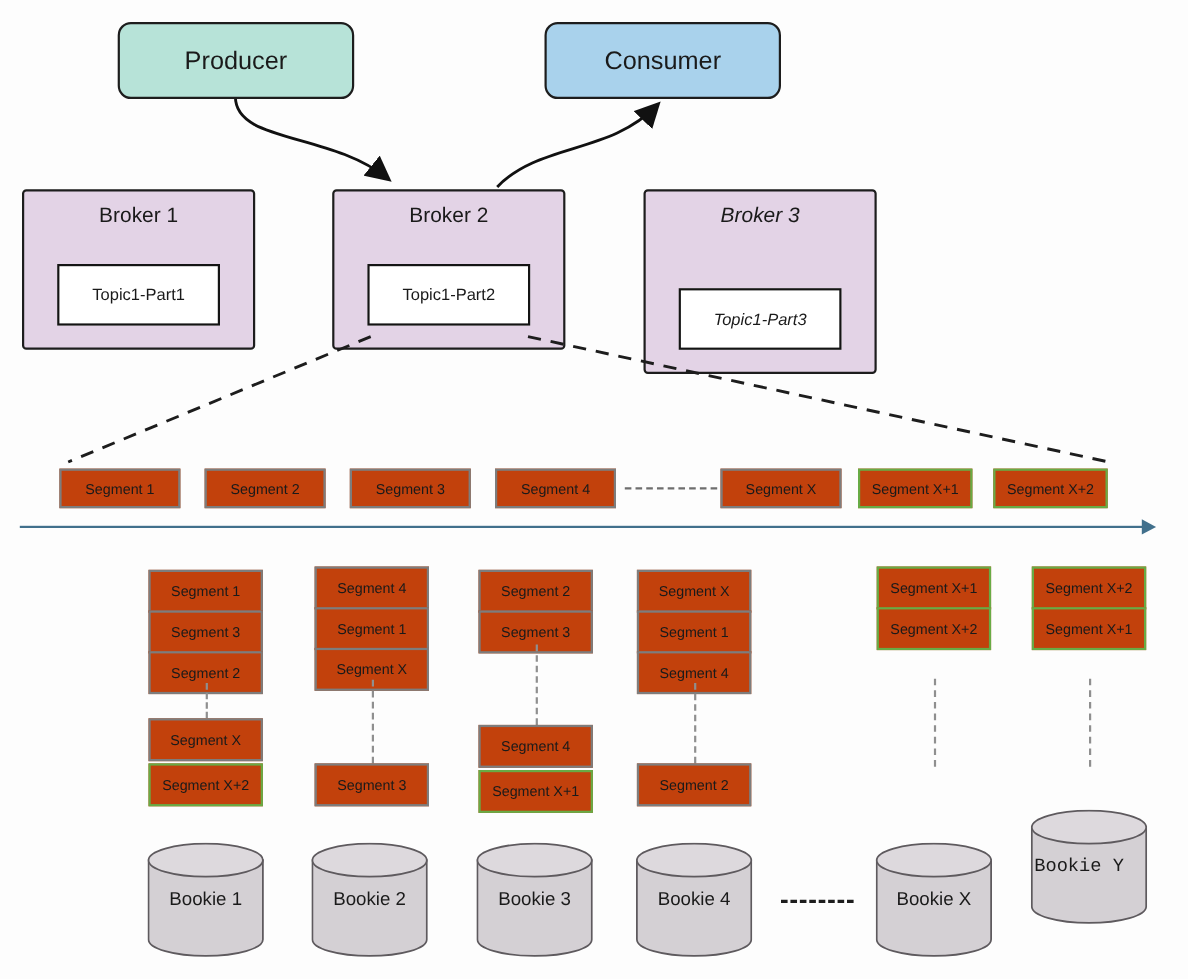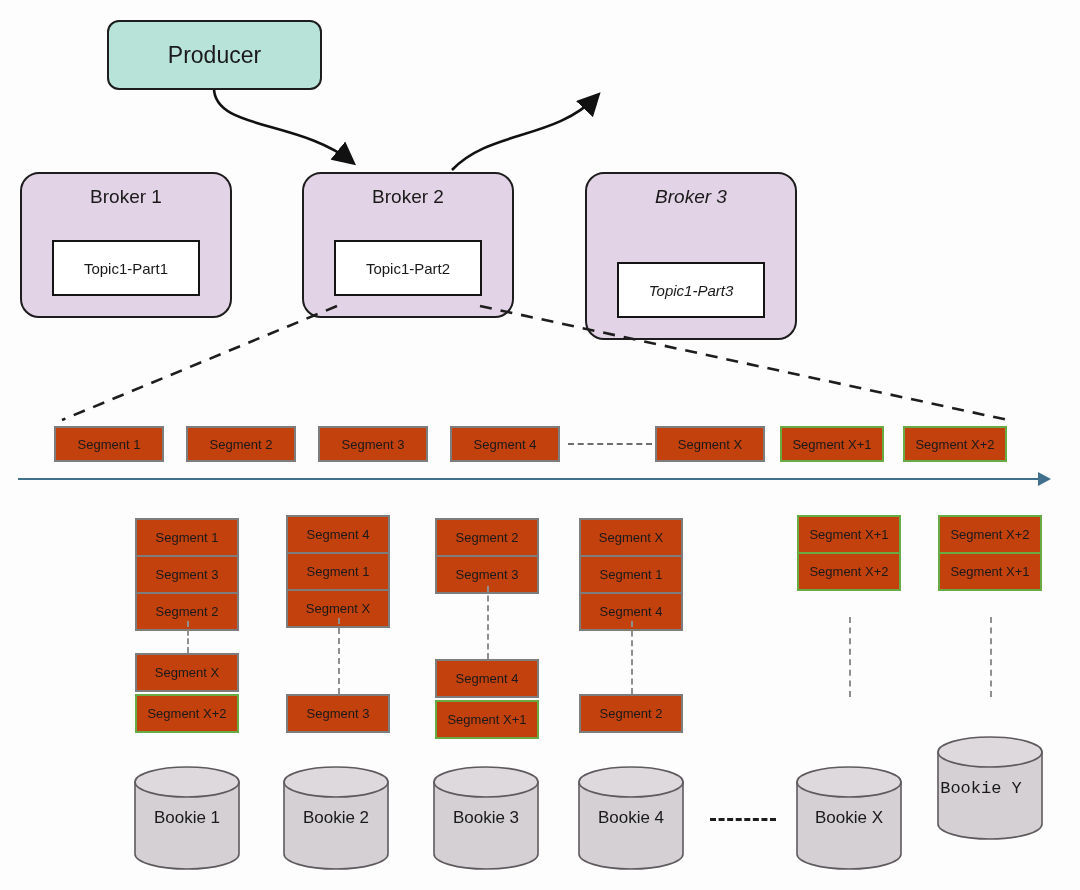--- a/index.html
+++ b/index.html
@@ -29,21 +29,21 @@
     align-items: center;
     justify-content: center;
     font-size: 23px;
     color: #1a1a1a;
   }
   .actor-producer { background: #b7e3d8; }
   .actor-consumer { background: #a9d2ec; }
 
   .broker {
     border: 2px solid #1d1d1d;
-    border-radius: 19px;
+    border-radius: 4px;
     background: #e3d3e6;
   }
   .broker-label {
     position: absolute;
     top: 12px;
     left: 0;
     right: 0;
     text-align: center;
     font-size: 19px;
   }
@@ -134,20 +134,23 @@
 
     <path d="M 214,88 C 214,130 300,120 352,162" fill="none" stroke="#111111" stroke-width="2.6" marker-end="url(#arrowhead)"></path>
 
     <path d="M 452,170 C 490,130 555,140 597,96" fill="none" stroke="#111111" stroke-width="2.6" marker-end="url(#arrowhead)"></path>
   </svg>
 
   <div class="abs actor actor-producer" style="left:107px; top:20px; width:215px; height:70px;">
     <span>Producer</span>
   </div>
 
+  <div class="abs actor actor-consumer" style="left:495px; top:20px; width:215px; height:70px;">
+    <span>Consumer</span>
+  </div>
 
   <div class="abs broker" style="left:20px; top:172px; width:212px; height:146px;">
     <div class="broker-label">Broker 1</div>
     <div class="partition">Topic1-Part1</div>
   </div>
 
   <div class="abs broker" style="left:302px; top:172px; width:212px; height:146px;">
     <div class="broker-label">Broker 2</div>
     <div class="partition">Topic1-Part2</div>
   </div>

